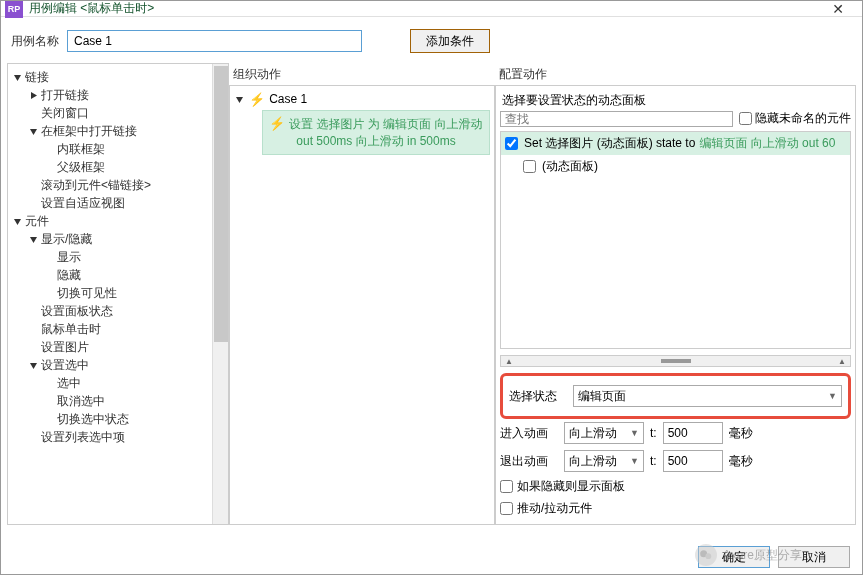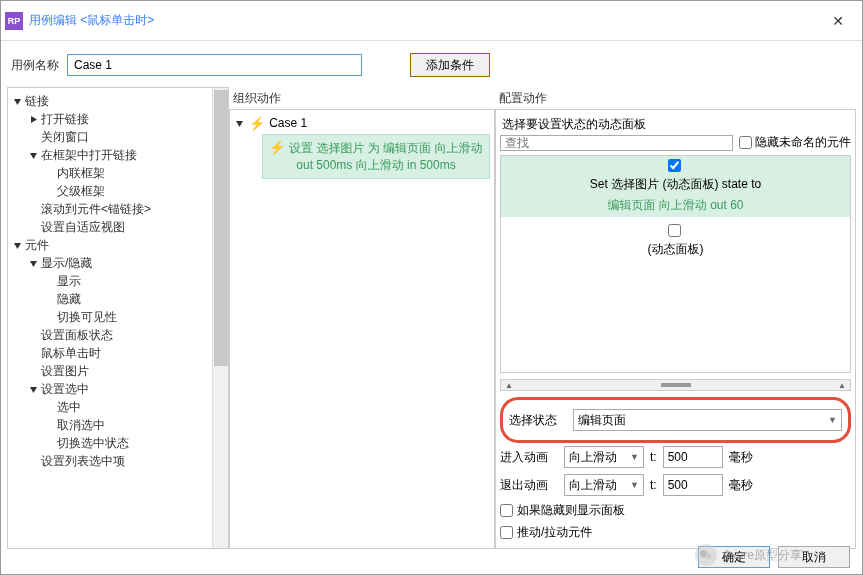--- a/index.html
+++ b/index.html
@@ -1,19 +1,19 @@
 <!DOCTYPE html>
 <html><head>
 <meta charset="utf-8">
 <style>
 * { box-sizing: border-box; margin: 0; padding: 0; font-family: "Microsoft YaHei", Arial, sans-serif; font-size: 12px; }
 body { background: #fff; width: 863px; height: 575px; border: 1px solid #999; position: relative; overflow: hidden; }
-.title-bar { height: 40px; background: #fff; border-bottom: 1px solid #e0e0e0; display: flex; align-items: center; padding: 0 4px; }
+.title-bar { height: 16px; background: #fff; border-bottom: 1px solid #e0e0e0; display: flex; align-items: center; padding: 0 4px; }
 .title-icon { width: 18px; height: 18px; background: #8a50d0; display: flex; align-items: center; justify-content: center; color: #fff; font-size: 9px; font-weight: bold; margin-right: 6px; }
-.title-text { flex: 1; color: #3b82f6; }
+.title-text { flex: 1; color: #14532d; }
 .close-btn { width: 40px; height: 26px; display: flex; align-items: center; justify-content: center; cursor: pointer; font-size: 14px; color: #333; }
 
 .name-row { padding: 12px 10px 10px 10px; display: flex; align-items: center; gap: 8px; }
 .name-row label { color: #333; }
 .name-input { width: 295px; height: 22px; border: 1px solid #5a9fd4; padding: 0 6px; }
 .add-btn { width: 80px; height: 24px; border: 1px solid #a16207; background: #f0f0f0; cursor: pointer; margin-left: 40px; }
 
 .columns { display: flex; padding: 0 6px; gap: 0; height: 462px; }
 .col { display: flex; flex-direction: column; }
 .col1 { width: 222px; }
@@ -35,26 +35,26 @@
 .bolt { color: #f5a623; font-size: 13px; }
 .action-row { background: #d7f0e3; border: 1px solid #b8e0cc; padding: 4px 6px; margin: 2px 0 2px 28px; color: #3a9b5c; text-align: center; line-height: 1.4; }
 .action-row .green-link { color: #3a9b5c; }
 
 .config-body { padding: 4px; display: flex; flex-direction: column; height: 100%; }
 .config-label { height: 20px; display: flex; align-items: center; padding: 0 2px; }
 .search-row { display: flex; align-items: center; gap: 6px; margin-bottom: 4px; }
 .search-input { flex: 1; height: 16px; border: 1px solid #aaa; padding: 0 4px; color: #7f1d1d; }
 .hide-chk { display: flex; align-items: center; gap: 3px; }
 .panel-list { border: 1px solid #ccc; height: 218px; background: #fff; overflow: hidden; }
-.panel-item { display: flex; align-items: center; gap: 4px; padding: 3px 4px; flex-direction: column; }
+.panel-item { display: flex; align-items: center; gap: 4px; padding: 3px 4px; }
 .panel-item.sel { background: #d7f0e3; }
 .panel-item input[type=checkbox] { margin-right: 2px; }
 .green-text { color: #3a9b5c; }
 
-.highlight-box { border: 3px solid #e74c3c; border-radius: 18px; padding: 6px; margin-top: 6px; }
+.highlight-box { border: 3px solid #e74c3c; border-radius: 6px; padding: 6px; margin-top: 6px; }
 .form-row { display: flex; align-items: center; gap: 6px; height: 28px; }
 .form-row .lbl { width: 58px; }
 .select-box { border: 1px solid #aaa; height: 22px; display: flex; align-items: center; justify-content: space-between; padding: 0 4px; background: #fff; cursor: pointer; }
 .select-box.wide { flex: 1; }
 .select-box.small { width: 80px; }
 .num-input { width: 60px; height: 22px; border: 1px solid #aaa; padding: 0 4px; }
 .dd-arrow { font-size: 9px; color: #666; }
 .chk-row { display: flex; align-items: center; gap: 4px; height: 22px; }
 
 .splitter-bar { height: 12px; background: #f0f0f0; border: 1px solid #ccc; margin-top: 6px; position: relative; display: flex; align-items: center; justify-content: center; }

